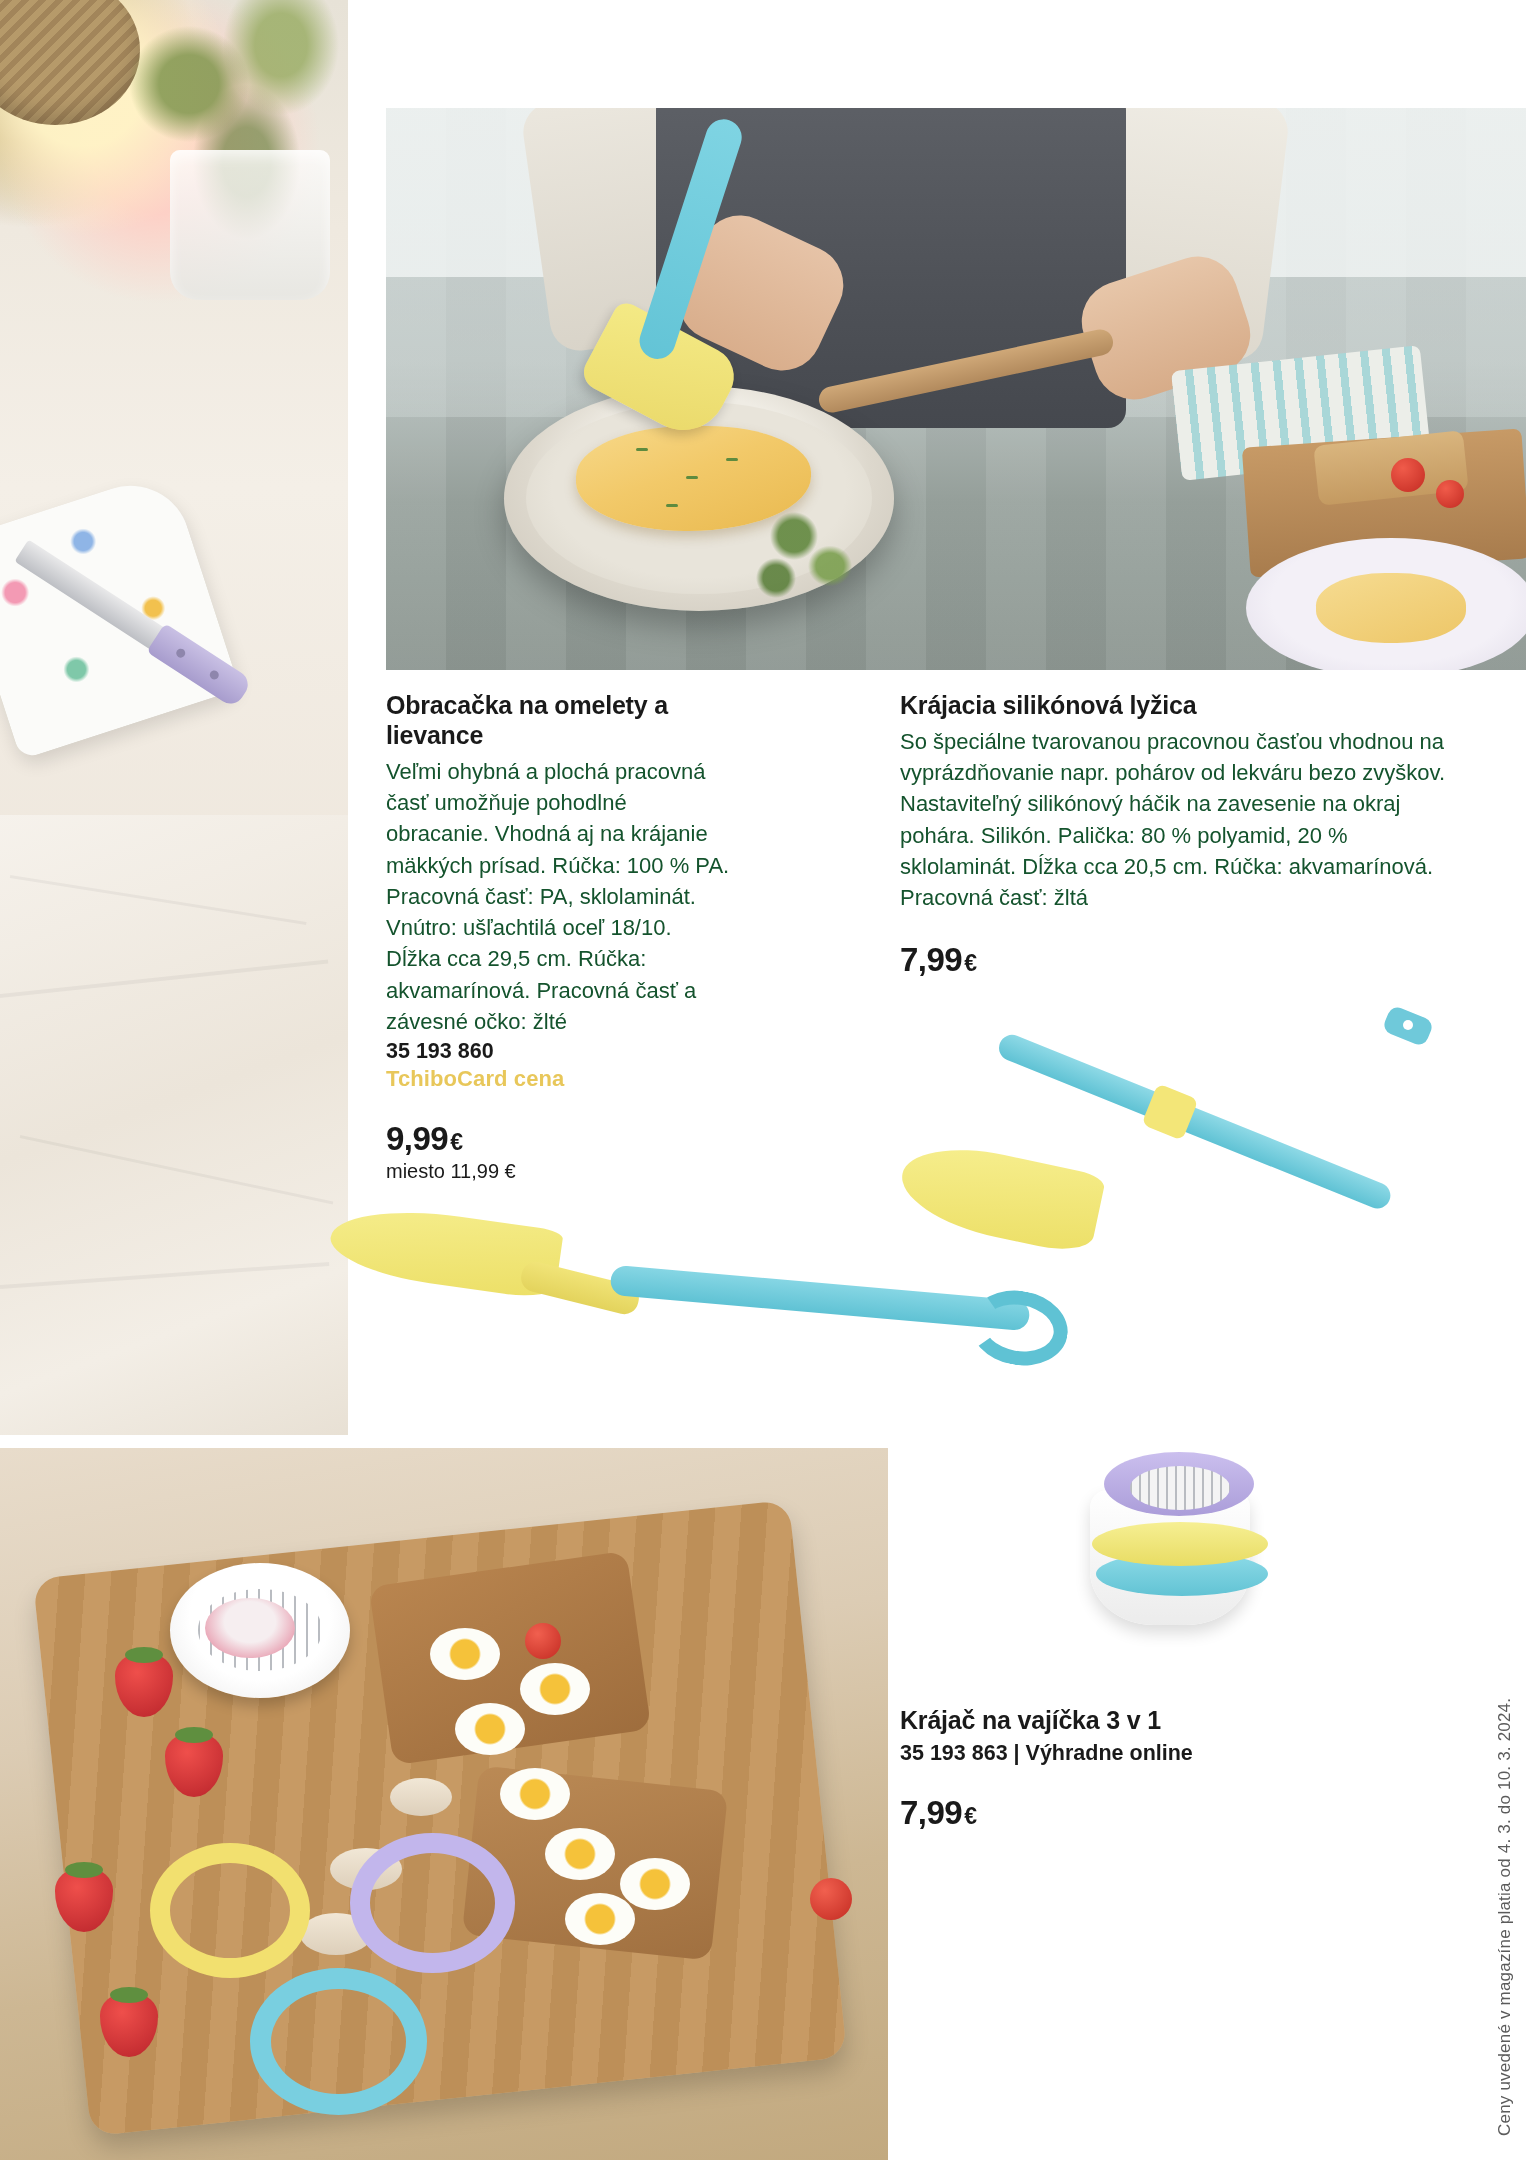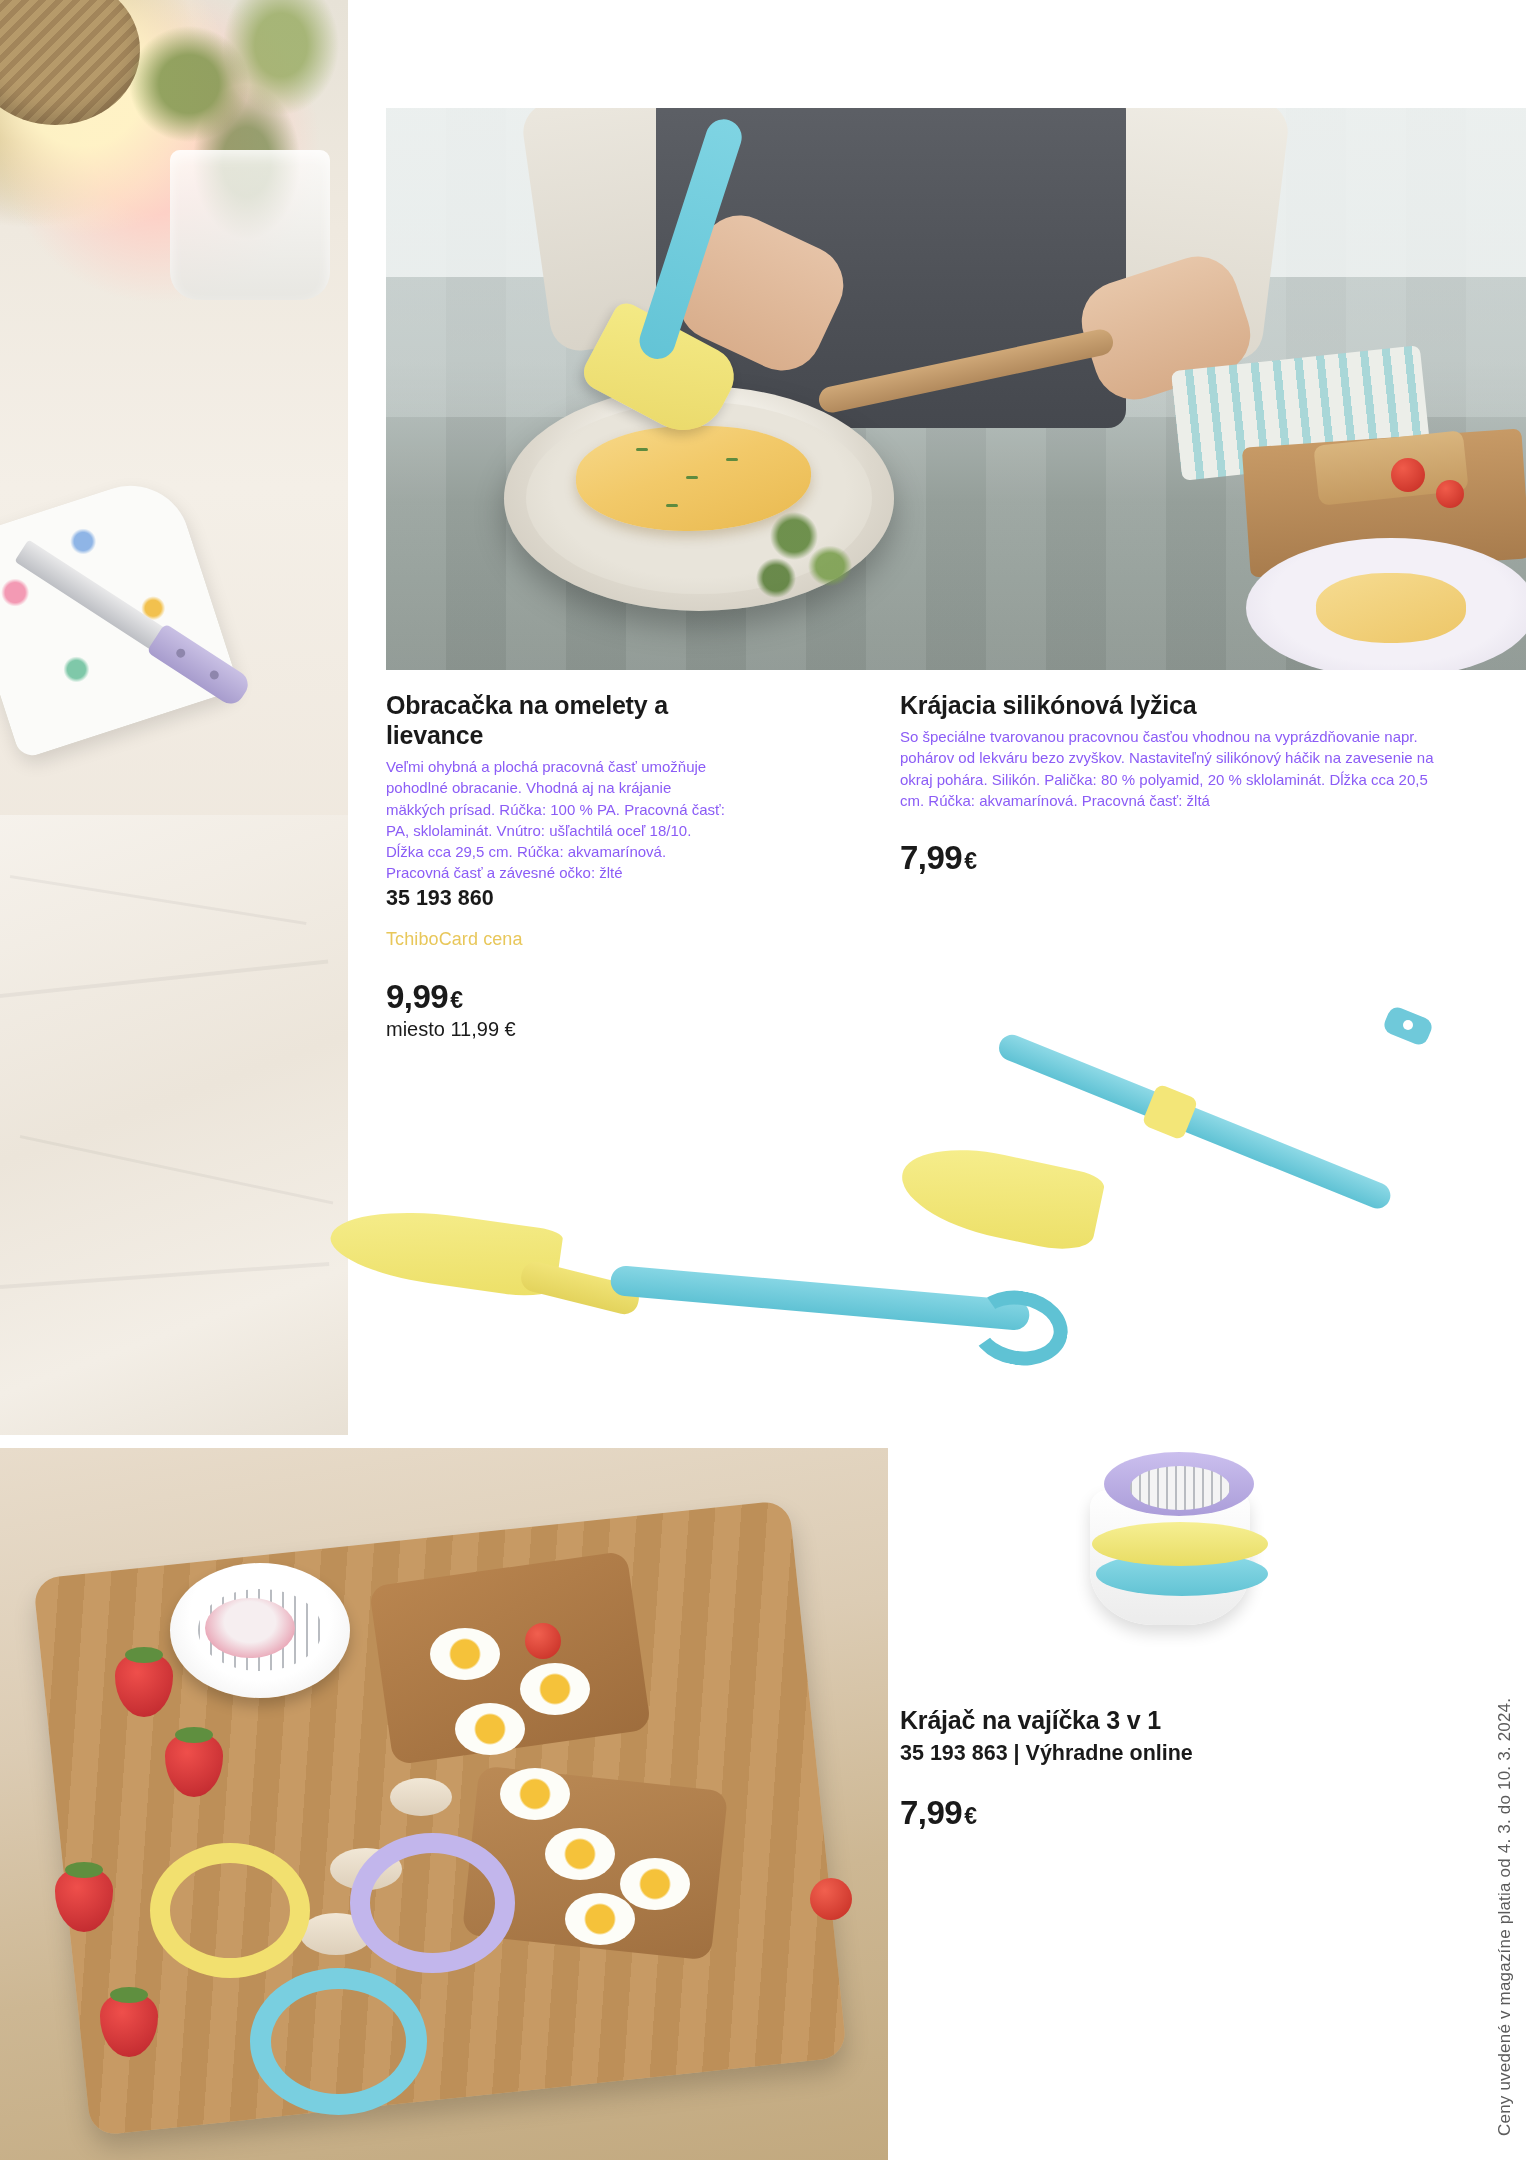--- a/index.html
+++ b/index.html
@@ -470,35 +470,35 @@
     color: #1a1a1a;
   }
   .prod-title {
     font-size: 25px;
     font-weight: bold;
     line-height: 1.2;
     margin: 0 0 6px 0;
     letter-spacing: -0.2px;
   }
   .prod-desc {
-    font-size: 15px;
+    font-size: 22px;
     line-height: 1.42;
     margin: 0;
-    color: #8b5cf6;
+    color: #14532d;
   }
   .prod-code {
     font-size: 21.5px;
     font-weight: bold;
     margin-top: 2px;
   }
   .card-label {
-    font-size: 18px;
-    font-weight: normal;
+    font-size: 22px;
+    font-weight: bold;
     color: #e8c75a;
-    margin-top: 18px;
+    margin-top: 2px;
     letter-spacing: 0.1px;
   }
   .price {
     font-size: 33px;
     font-weight: bold;
     margin-top: 28px;
     letter-spacing: -0.5px;
   }
   .price .cur {
     font-size: 23px;

